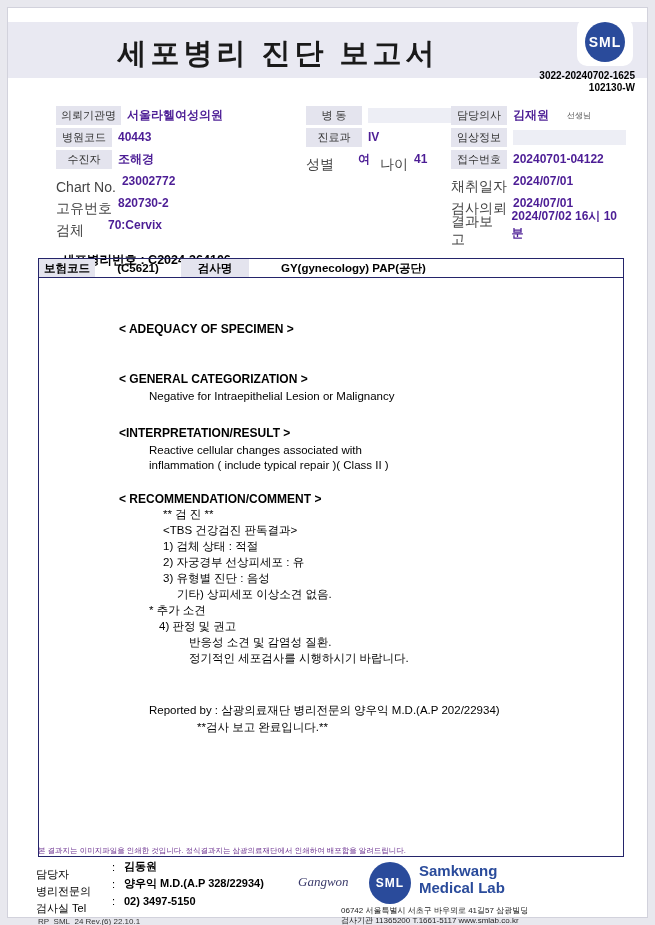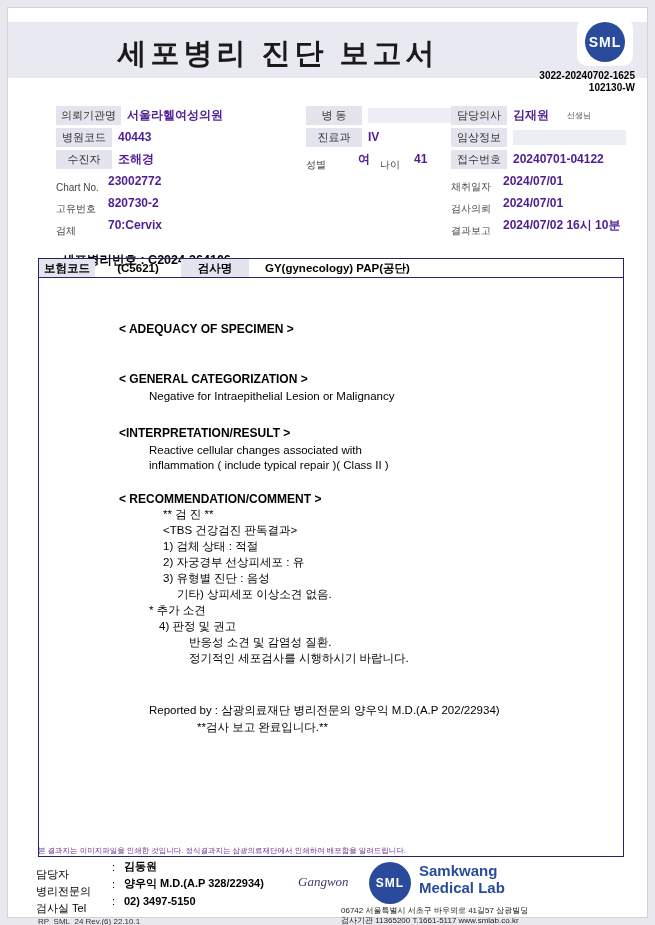--- a/index.html
+++ b/index.html
@@ -65,21 +65,21 @@
   .lbl{
     background:#e4e4ee;
     color:#333;
     font-size:11px;
     padding:2px 5px;
     min-width:46px;
     text-align:center;
     margin-right:6px;
   }
   .lbl-plain{
-    color:#444;font-size:10px;min-width:46px;margin-right:6px;margin-top:12px;
+    color:#444;font-size:14px;min-width:46px;margin-right:6px;margin-top:12px;
   }
   .val{
     font-size:12px;font-weight:bold;color:#4c1d95;
   }
   .fill{
     background:#edeef5;height:15px;flex:1;
   }
   .col1{width:250px;display:flex;align-items:center;}
   .col2{width:145px;display:flex;align-items:center;}
   .col3{flex:1;display:flex;align-items:center;}
@@ -98,21 +98,21 @@
   .tbl-head{
     display:flex;align-items:center;height:18px;
     border-bottom:1px solid #24246a;
     font-size:11.5px;font-weight:bold;
   }
   .th-code{width:56px;text-align:center;background:#e4e4ee;height:100%;
            display:flex;align-items:center;justify-content:center;}
   .th-codeval{width:86px;text-align:center;}
   .th-name{width:68px;text-align:center;background:#e4e4ee;height:100%;
            display:flex;align-items:center;justify-content:center;}
-  .th-nameval{flex:1;padding-left:16px;}
+  .th-nameval{flex:1;padding-left:32px;}
   .tbl-body{height:578px;position:relative;}
 
   .sec{margin-left:80px;}
   .sec-title{font-size:12px;font-weight:bold;margin-top:0;}
   .sec-body{font-size:11.5px;margin-left:30px;margin-top:3px;line-height:15px;}
 
   .block{position:absolute;left:0;top:0;width:100%;}
   .b1{top:44px;}
   .b2{top:94px;}
   .b3{top:148px;}

